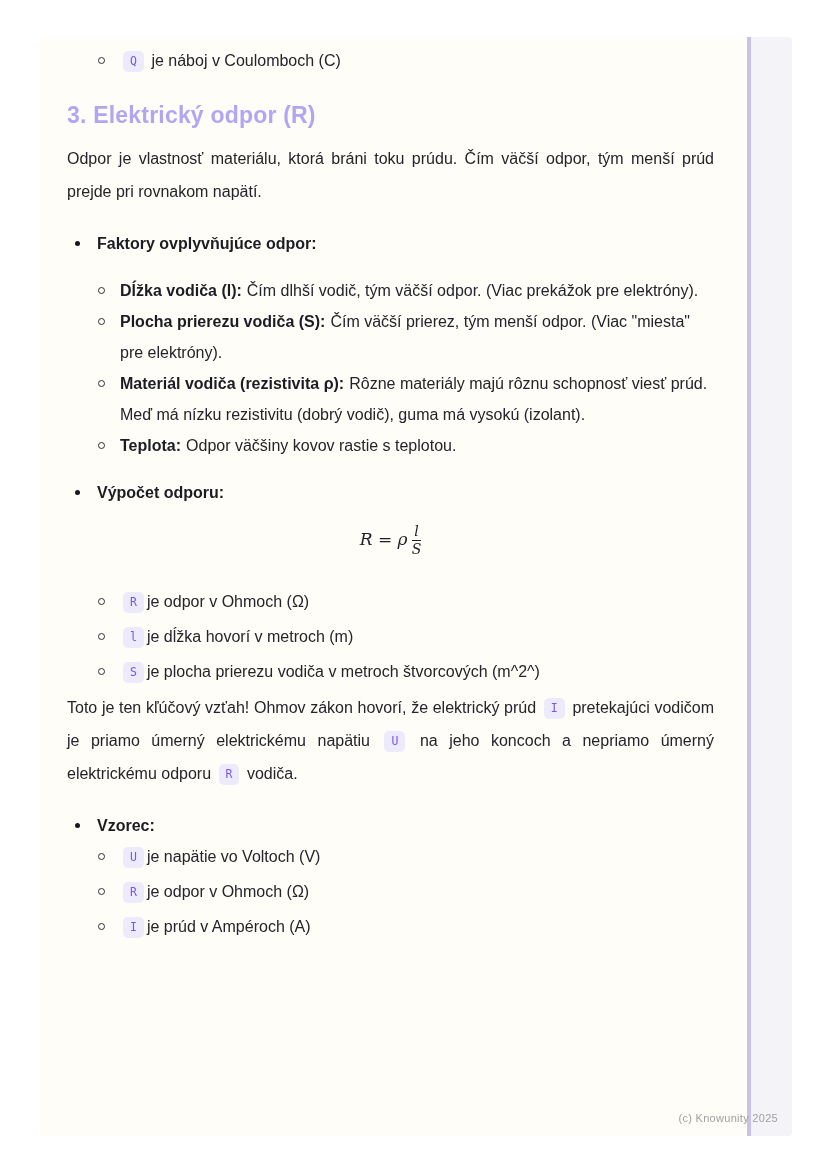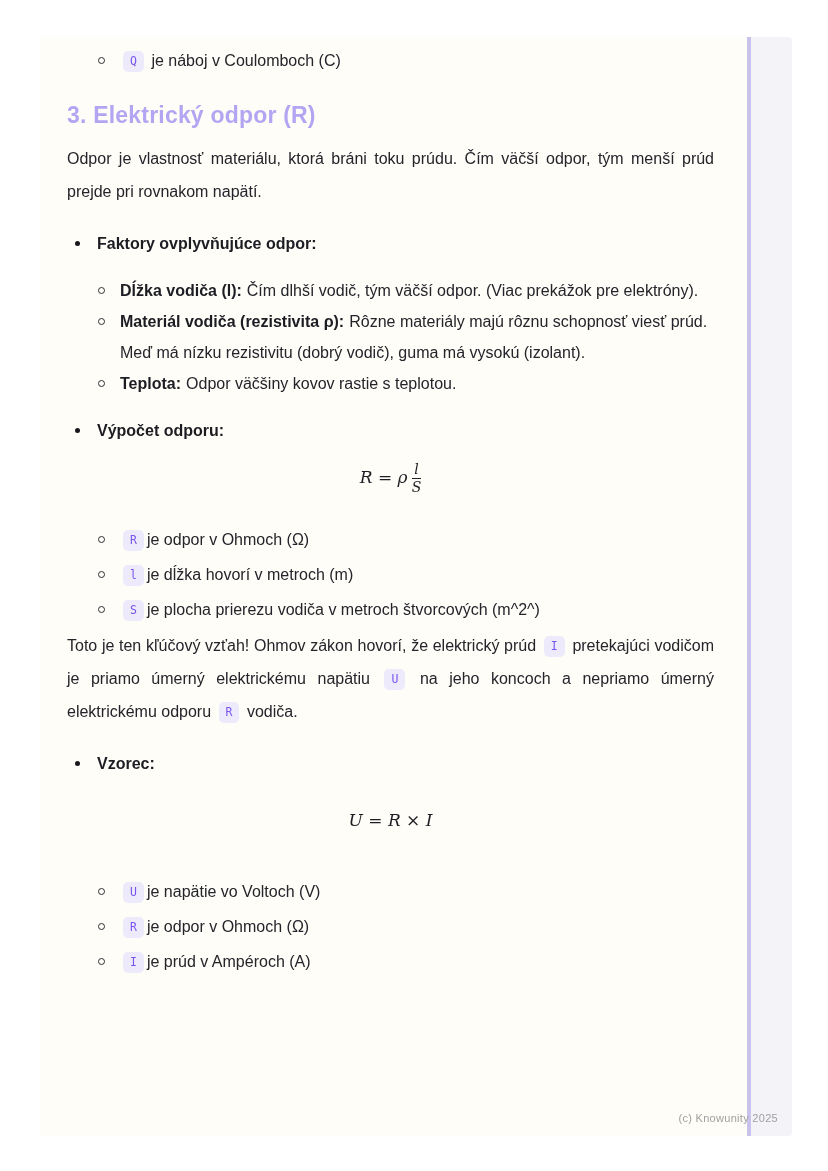--- a/index.html
+++ b/index.html
@@ -91,20 +91,26 @@
       <div class="row lvl2">
         <span class="bullet-cell">
             <span class="ring"></span>
           </span>
         <span class="body"><span class="lead">Dĺžka vodiča (l):</span><span>Čím dlhší vodič, tým väčší odpor. (Viac prekážok pre elektróny).</span></span>
       </div>
       <div class="row lvl2">
         <span class="bullet-cell">
             <span class="ring"></span>
           </span>
+        <span class="body"><span class="lead">Plocha prierezu vodiča (S):</span><span>Čím väčší prierez, tým menší odpor. (Viac "miesta" pre elektróny).</span></span>
+      </div>
+      <div class="row lvl2">
+        <span class="bullet-cell">
+            <span class="ring"></span>
+          </span>
         <span class="body"><span class="lead">Materiál vodiča (rezistivita ρ):</span><span>Rôzne materiály majú rôznu schopnosť viesť prúd. Meď má nízku rezistivitu (dobrý vodič), guma má vysokú (izolant).</span></span>
       </div>
       <div class="row lvl2">
         <span class="bullet-cell">
             <span class="ring"></span>
           </span>
         <span class="body"><span class="lead">Teplota:</span><span>Odpor väčšiny kovov rastie s teplotou.</span></span>
       </div>
     </div>
 
@@ -155,21 +161,20 @@
       <span>vodiča.</span>
     </p>
 
     <div class="row lvl1">
       <span class="bullet-cell">
           <span class="dot"></span>
         </span>
       <span class="body lead">Vzorec:</span>
     </div>
 
-    <div class="formula-wrap formula-2">U = R × I</div>
 
     <div>
       <div class="row lvl2 legend-row">
         <span class="bullet-cell">
             <span class="ring"></span>
           </span>
         <span class="body"><span class="badge">U</span><span>je napätie vo Voltoch (V)</span></span>
       </div>
       <div class="row lvl2 legend-row">
         <span class="bullet-cell">

